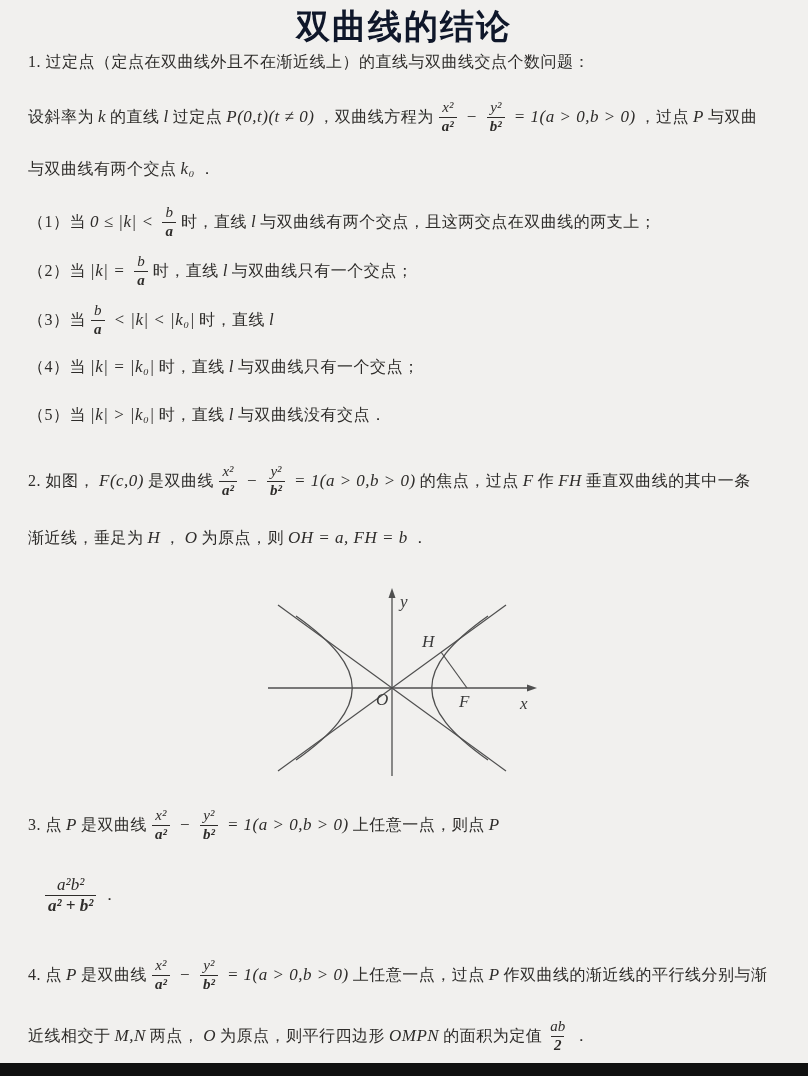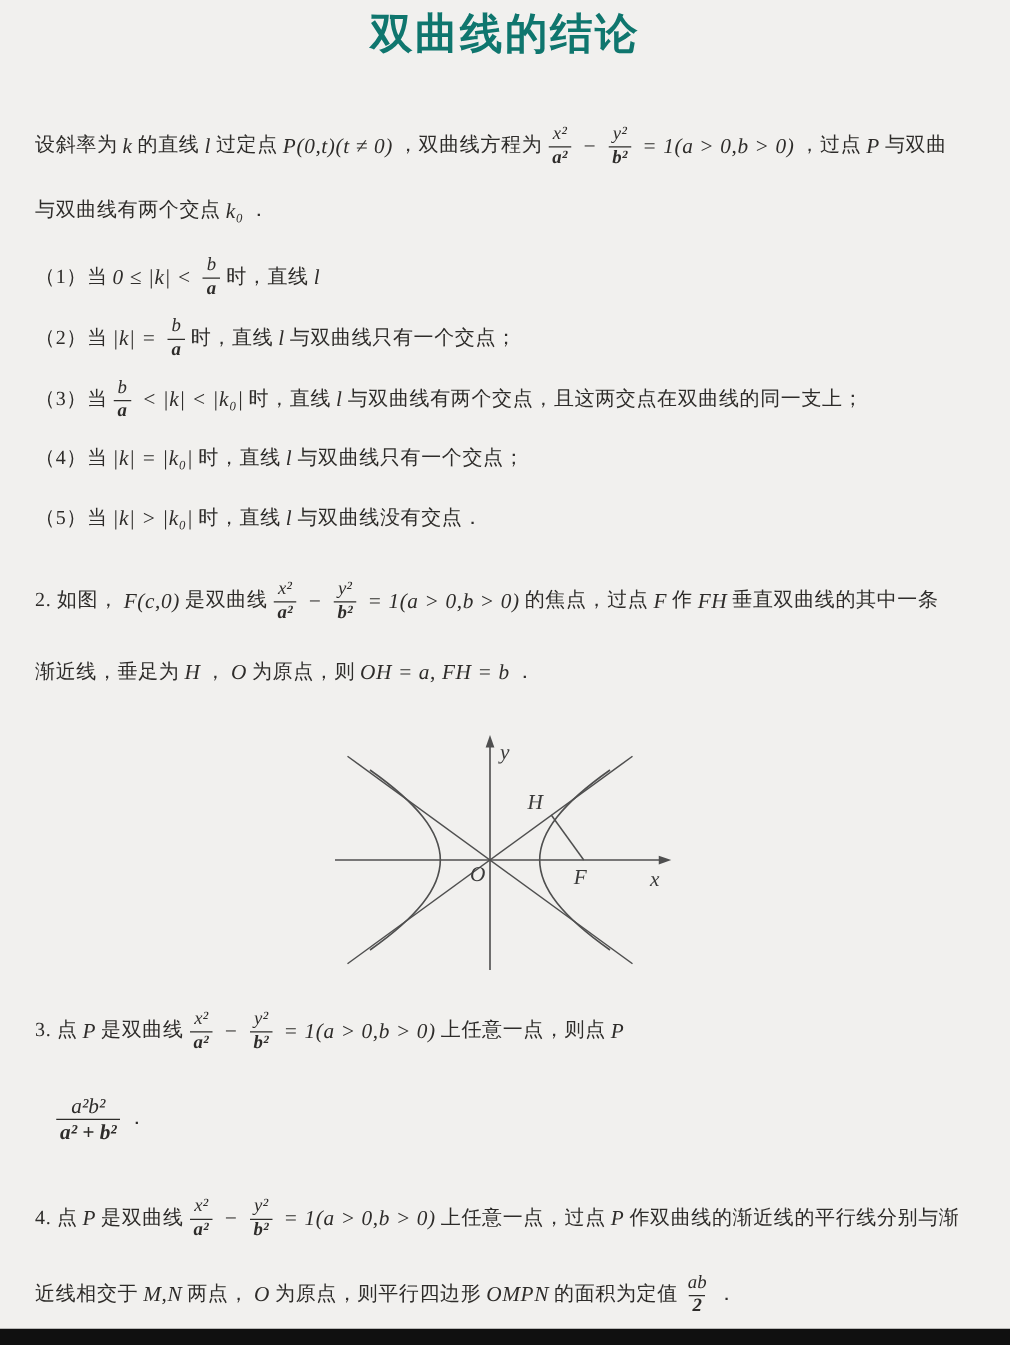--- a/index.html
+++ b/index.html
@@ -13,21 +13,21 @@
     width:808px;height:1076px;
     background:var(--paper);
     font-family:"Liberation Serif","DejaVu Serif",serif;
     color:var(--ink);
     overflow:hidden;
   }
   .page{position:relative;width:808px;height:1076px;}
   .title{
     position:absolute;top:4px;left:0;width:100%;
     text-align:center;font-size:34px;font-weight:700;
-    letter-spacing:2px;color:#0f766e;margin:0;
+    letter-spacing:2px;color:#0f172a;margin:0;
   }
   .line{
     position:absolute;left:28px;
     display:flex;align-items:center;
     white-space:nowrap;
     font-size:16px;line-height:1.25;
   }
   .line .t{letter-spacing:0.5px;}
   .line .mi{
     font-style:italic;
@@ -56,20 +56,23 @@
     background:var(--bar);
   }
 </style>
 </head>
 <body>
 
 <div class="page">
 
   <h1 class="title">双曲线的结论</h1>
 
+  <div class="line" style="top:52px">
+      <span class="t">1. 过定点（定点在双曲线外且不在渐近线上）的直线与双曲线交点个数问题：</span>
+    </div>
   <div class="line" style="top:90px;height:54px">
       <span class="t">设斜率为</span>
       <span class="mi">k</span>
       <span class="t">的直线</span>
       <span class="mi">l</span>
       <span class="t">过定点</span>
       <span class="mi">P(0,t)(t ≠ 0)</span>
       <span class="t">，双曲线方程为</span>
       <span class="frac">
         <span class="num">x²</span>
@@ -93,20 +96,21 @@
 
   <div class="line" style="top:197px;height:50px">
       <span class="t">（1）当</span>
       <span class="mi">0 ≤ |k| &lt;</span>
       <span class="frac">
         <span class="num">b</span>
         <span class="den">a</span>
       </span>
       <span class="t">时，直线</span>
       <span class="mi">l</span>
+      <span class="t">与双曲线有两个交点，且这两交点在双曲线的两支上；</span>
     </div>
   <div class="line" style="top:247px;height:48px">
       <span class="t">（2）当</span>
       <span class="mi">|k| =</span>
       <span class="frac">
         <span class="num">b</span>
         <span class="den">a</span>
       </span>
       <span class="t">时，直线</span>
       <span class="mi">l</span>
@@ -114,21 +118,20 @@
     </div>
   <div class="line" style="top:296px;height:48px">
       <span class="t">（3）当</span>
       <span class="frac">
         <span class="num">b</span>
         <span class="den">a</span>
       </span>
       <span class="mi">&lt; |k| &lt; |k₀|</span>
       <span class="t">时，直线</span>
       <span class="mi">l</span>
-      <span class="t">与双曲线有两个交点，且这两交点在双曲线的同一支上；</span>
     </div>
   <div class="line" style="top:350px;height:34px">
       <span class="t">（4）当</span>
       <span class="mi">|k| = |k₀|</span>
       <span class="t">时，直线</span>
       <span class="mi">l</span>
       <span class="t">与双曲线只有一个交点；</span>
     </div>
   <div class="line" style="top:398px;height:34px">
       <span class="t">（5）当</span>

